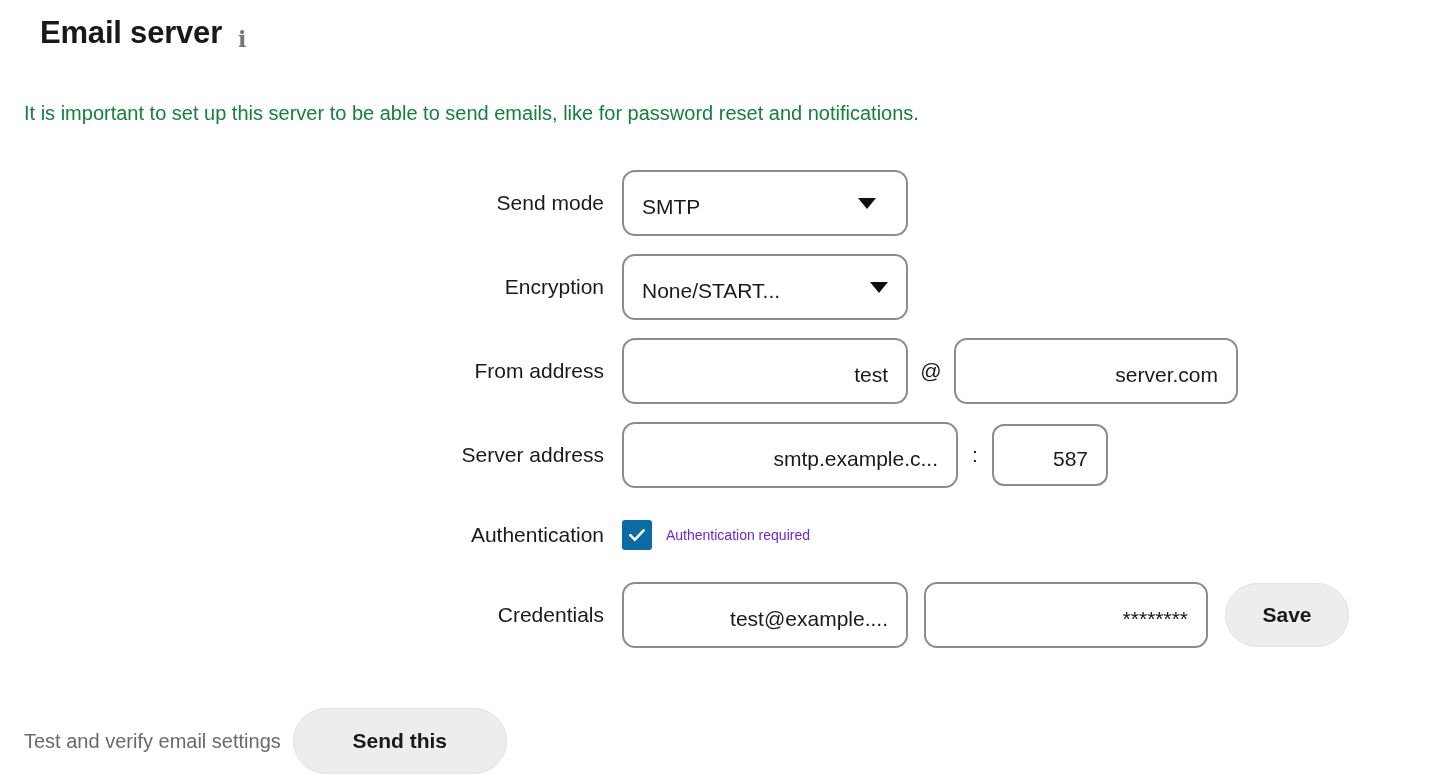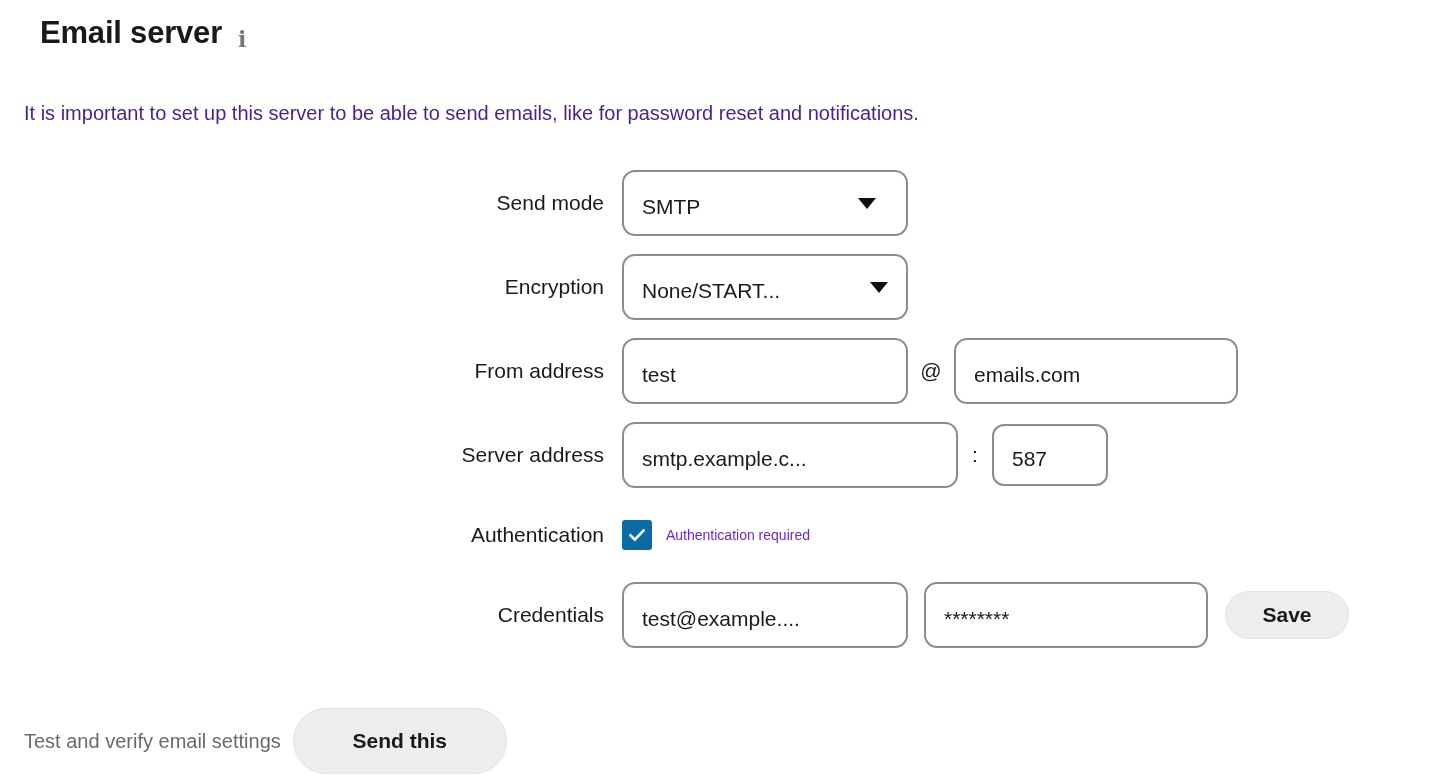--- a/index.html
+++ b/index.html
@@ -40,21 +40,21 @@
     line-height: 1;
     margin-top: 4px;
     user-select: none;
   }
 
   .page-description {
     position: absolute;
     left: 24px;
     top: 100px;
     font-size: 20px;
-    color: #4c1d95;
+    color: #15803d;
     line-height: 1.35;
     white-space: nowrap;
   }
 
   
   .form {
     position: absolute;
     left: 0;
     top: 170px;
     width: 1448px;
@@ -88,20 +88,21 @@
     border: 2.5px solid #8c8c8c;
     border-radius: 13px;
     background: #ffffff;
     display: flex;
     align-items: center;
     padding: 0 18px;
     font-size: 21px;
     color: #1a1a1a;
     overflow: hidden;
     white-space: nowrap;
+    justify-content: flex-end;
   }
   .field.small { height: 62px; border-radius: 12px; }
 
   .field-value {
     overflow: hidden;
     text-overflow: clip;
     white-space: nowrap;
     margin-top: 8px;
   }
 
@@ -173,21 +174,21 @@
     font-weight: bold;
     color: #17191c;
     display: flex;
     align-items: center;
     justify-content: center;
     white-space: nowrap;
     cursor: default;
   }
   .btn-save {
     width: 124px;
-    height: 48px;
+    height: 64px;
     margin-left: 17px;
   }
   .btn-send-email {
     width: 214px;
     height: 66px;
     margin-left: 12px;
   }
 
   
   .test-row {
@@ -236,21 +237,21 @@
   </div>
 
   <div class="form-row">
     <div class="row-label">From address</div>
     <div class="control-area">
       <div class="field input-local">
         <span class="field-value">test</span>
       </div>
       <span class="separator">@</span>
       <div class="field input-domain">
-        <span class="field-value">emails.com</span>
+        <span class="field-value">server.com</span>
       </div>
     </div>
   </div>
 
   <div class="form-row tight">
     <div class="row-label">Server address</div>
     <div class="control-area">
       <div class="field input-server">
         <span class="field-value">smtp.example.c...</span>
       </div>

